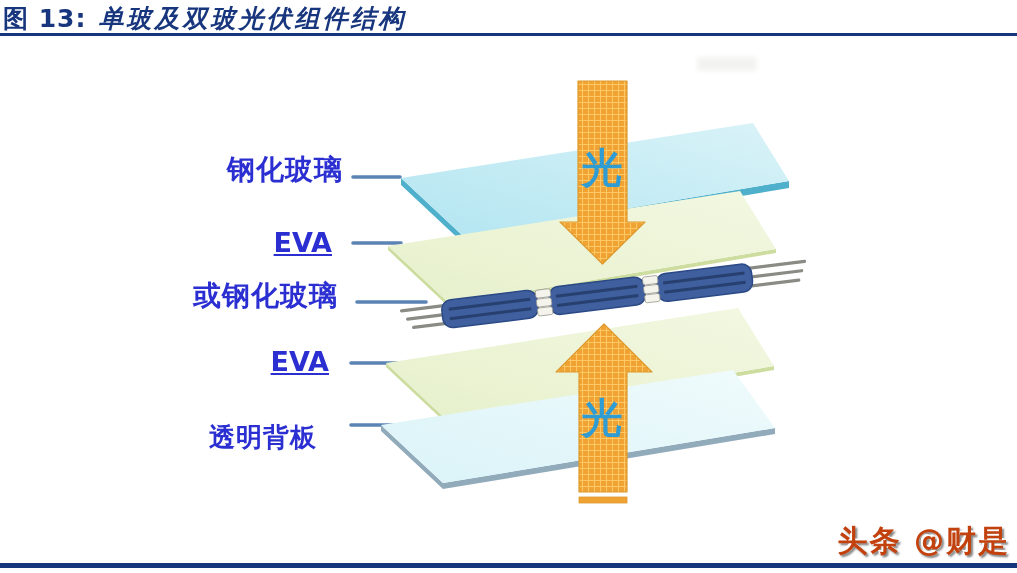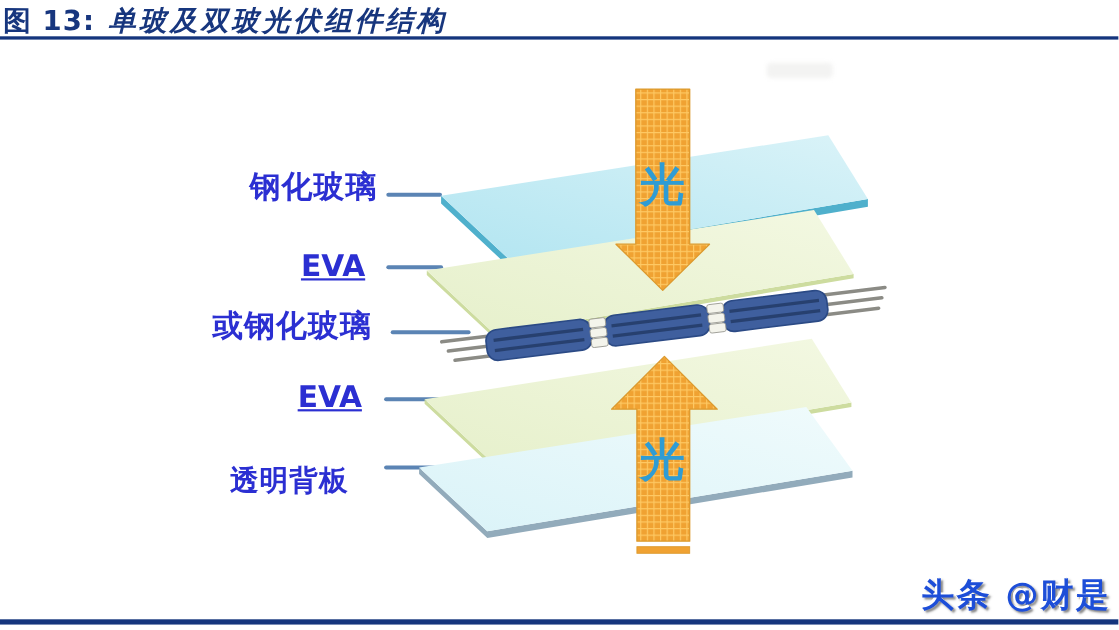--- a/index.html
+++ b/index.html
@@ -22,21 +22,21 @@
     position:absolute;color:#2b2fd2;font-weight:bold;text-align:center;
     font-size:28px;line-height:31px;white-space:nowrap;letter-spacing:1px;
   }
   .llabel.eva{font-size:27px;letter-spacing:0;text-decoration:underline;}
   .llabel.twoline{text-align:center;white-space:normal;font-size:26px;line-height:30px;}
   
   .diagram-svg{position:absolute;left:0;top:0;}
   
   .watermark{
     position:absolute;top:521px;right:7px;font-size:30px;font-weight:bold;letter-spacing:2px;
-    color:#1d4ed8;white-space:nowrap;
+    color:#c2410c;white-space:nowrap;
     text-shadow:-2px -2px 0 #ffffff,-1px -1px 0 #f0f0f0,2px 2px 2px rgba(30,30,30,.55);
   }
   .faint-mark{
     position:absolute;left:697px;top:57px;width:60px;height:14px;border-radius:4px;
     background:#f3f3f2;filter:blur(2px);
   }
   
   .bottom-bar{position:absolute;left:0;top:563px;width:1017px;height:8px;background:#15357d;}
 </style>
 </head>

